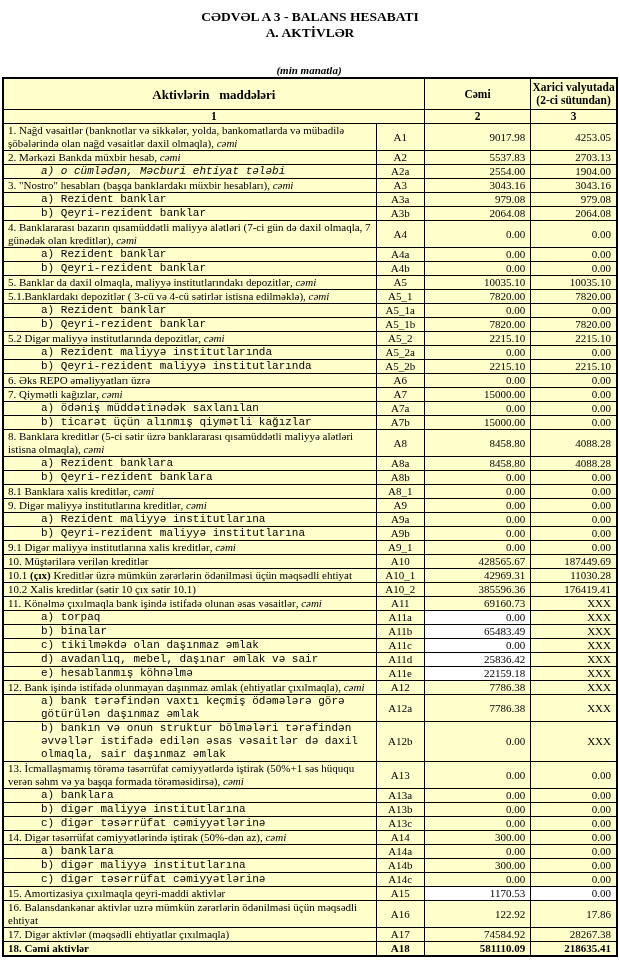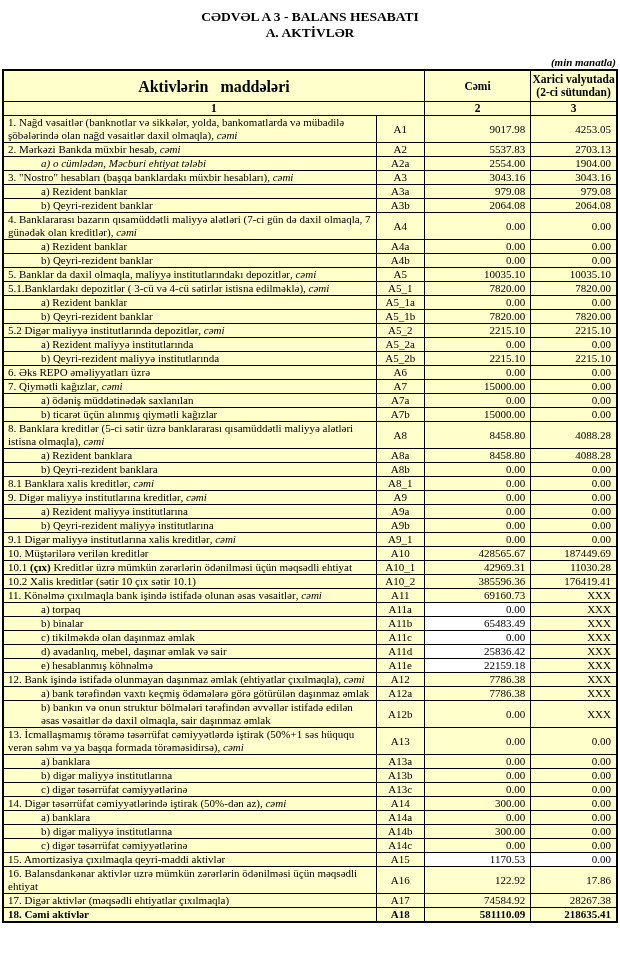--- a/index.html
+++ b/index.html
@@ -21,22 +21,22 @@
   }
   .title {
     padding-top: 9px;
     text-align: center;
     font-weight: bold;
     font-size: 13.5px;
     line-height: 16px;
   }
   .note {
     width: 616px;
-    margin: 15px auto 1px auto;
-    text-align: right;
+    margin: 23px auto 1px auto;
+    text-align: center;
     font-style: italic;
     font-weight: bold;
     font-size: 11px;
     line-height: 12px;
     padding-right: 2px;
     box-sizing: border-box;
   }
   table.bs {
     width: 616px;
     margin: 0 auto;
@@ -53,31 +53,31 @@
     background: #FFFFCC;
     overflow: hidden;
   }
   thead th {
     text-align: center;
     font-weight: bold;
     font-size: 11.5px;
     line-height: 13px;
     padding: 2px 1px;
   }
-  thead th.items { white-space: pre; font-size: 16px; margin-left: 34px; }
+  thead th.items { white-space: pre; font-size: 13px; margin-left: 34px; }
   thead th.foreign-hdr { white-space: pre-line; margin-left: 46px; }
   thead tr.nums th { padding: 0 1px; font-size: 11.5px; }
   tbody td {
     font-size: 11px;
     line-height: 13px;
     padding: 0 2px;
     vertical-align: middle;
   }
   td.lbl { padding-left: 4px; padding-right: 2px; }
-  td.lbl.ind { padding-left: 37px; }
+  td.lbl.ind { padding-left: 37px; font-family: Liberation Mono, monospace; }
   td.code { text-align: center; }
   td.val { text-align: right; padding-right: 5px; }
   td.val.center { }
   td.white { background: #ffffff; }
   tr.bold td { font-weight: bold; }
 </style>
 </head>
 <body>
 
 <div class="page">

